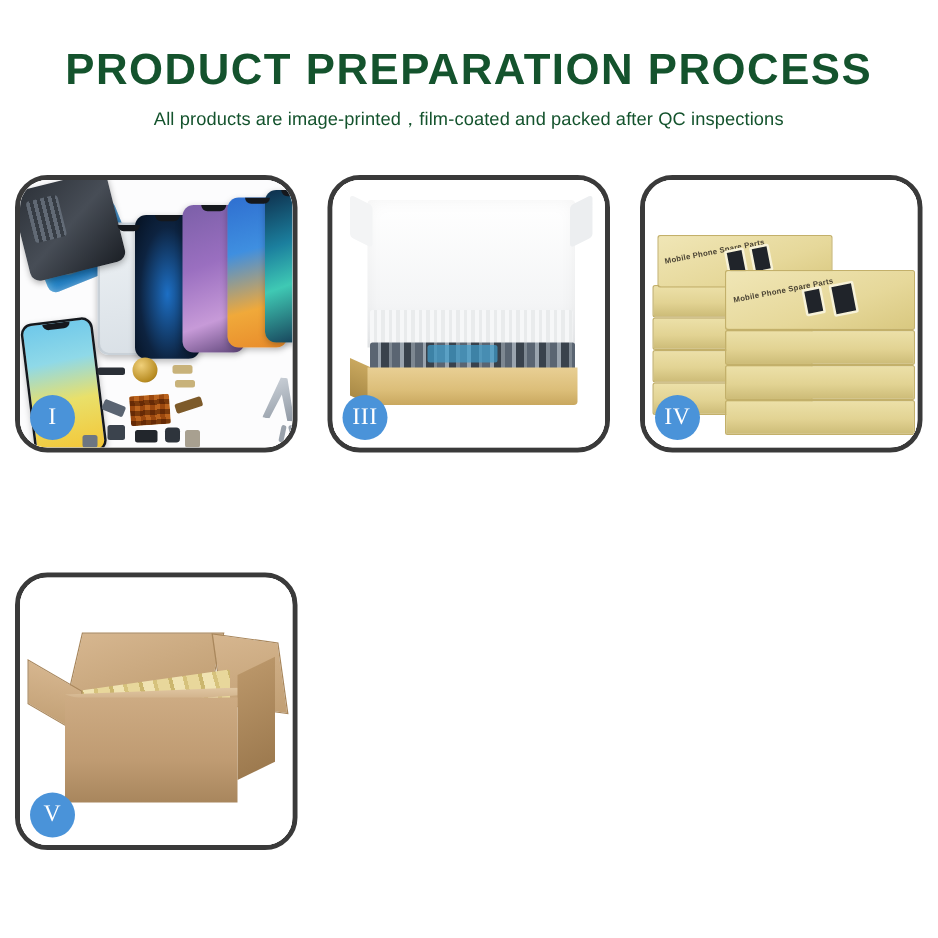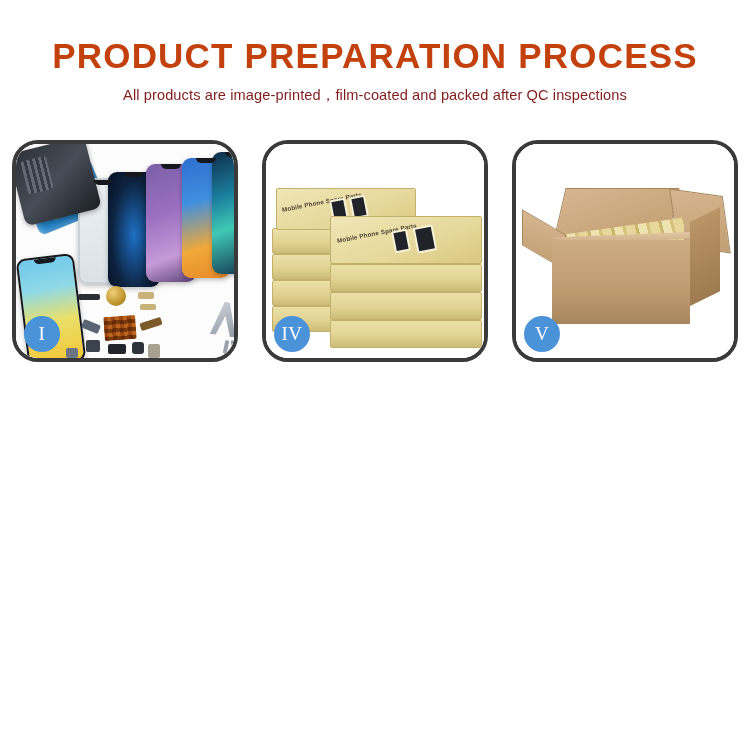--- a/index.html
+++ b/index.html
@@ -24,29 +24,29 @@
     position: absolute;
     top: 36px;
     left: 0;
     width: 750px;
     text-align: center;
   }
   .title {
     font-size: 35px;
     font-weight: 700;
     letter-spacing: 1.2px;
-    color: #c2410c;
+    color: #14532d;
     line-height: 1.12;
     white-space: nowrap;
   }
   .subtitle {
     margin-top: 11px;
     font-size: 14.6px;
     font-weight: 400;
-    color: #7f1d1d;
+    color: #14532d;
     letter-spacing: 0.1px;
     white-space: nowrap;
   }
 
   
   .grid {
     position: absolute;
     top: 140px;
     left: 12px;
     width: 726px;
@@ -407,20 +407,31 @@
         <div class="part pt8"></div>
         <div class="part pt9"></div>
         <div class="part pt10"></div>
         <div class="tweezer"></div>
         <div class="screws"></div>
       </div>
       <div class="badge">I</div>
     </div>
 
 
+    <div class="panel">
+      <div class="stage">
+        <div class="p3-bg"></div>
+        <div class="wbox-lid"></div>
+        <div class="wbox-foam"></div>
+        <div class="wbox-items"></div>
+        <div class="wbox-side"></div>
+        <div class="wbox-front"></div>
+      </div>
+      <div class="badge">III</div>
+    </div>
 
     <div class="panel">
       <div class="stage">
         <div class="p4-bg"></div>
         <div class="kstack">
 
           <div class="kbox" style="left:4px;  top:148px; width:128px; height:26px;"></div>
           <div class="kbox" style="left:4px;  top:122px; width:128px; height:26px;"></div>
           <div class="kbox" style="left:4px;  top:96px;  width:128px; height:26px;"></div>
           <div class="kbox" style="left:4px;  top:70px;  width:128px; height:26px;"></div>

